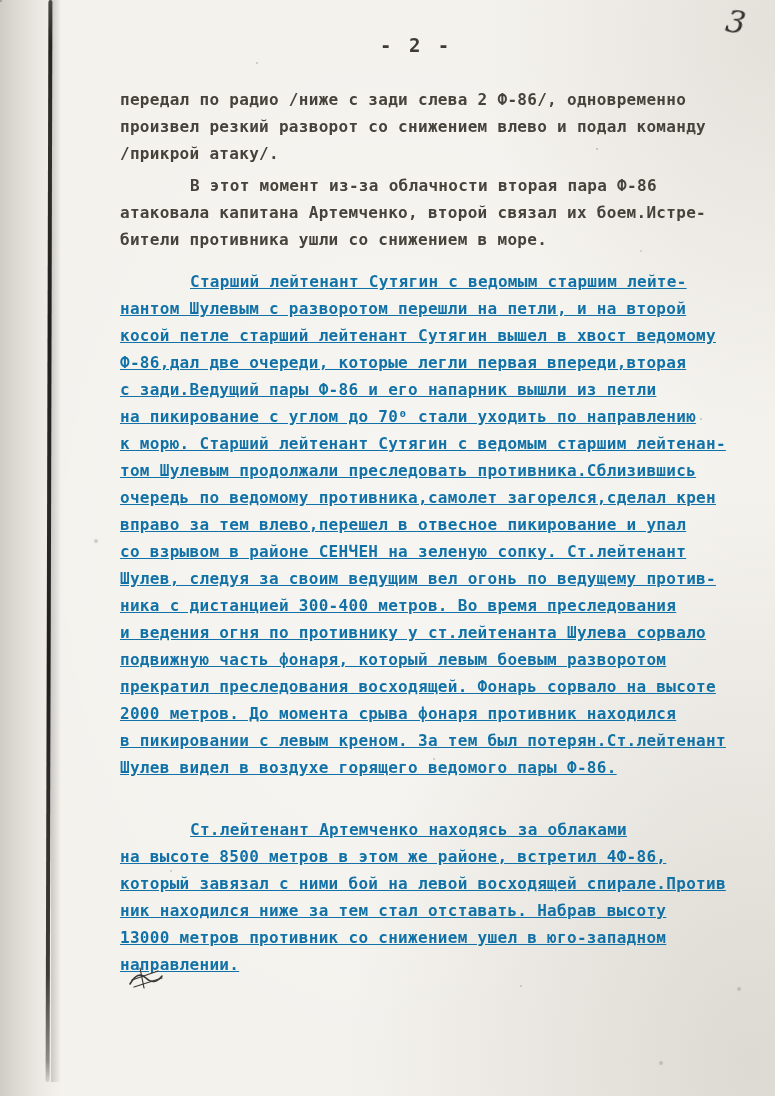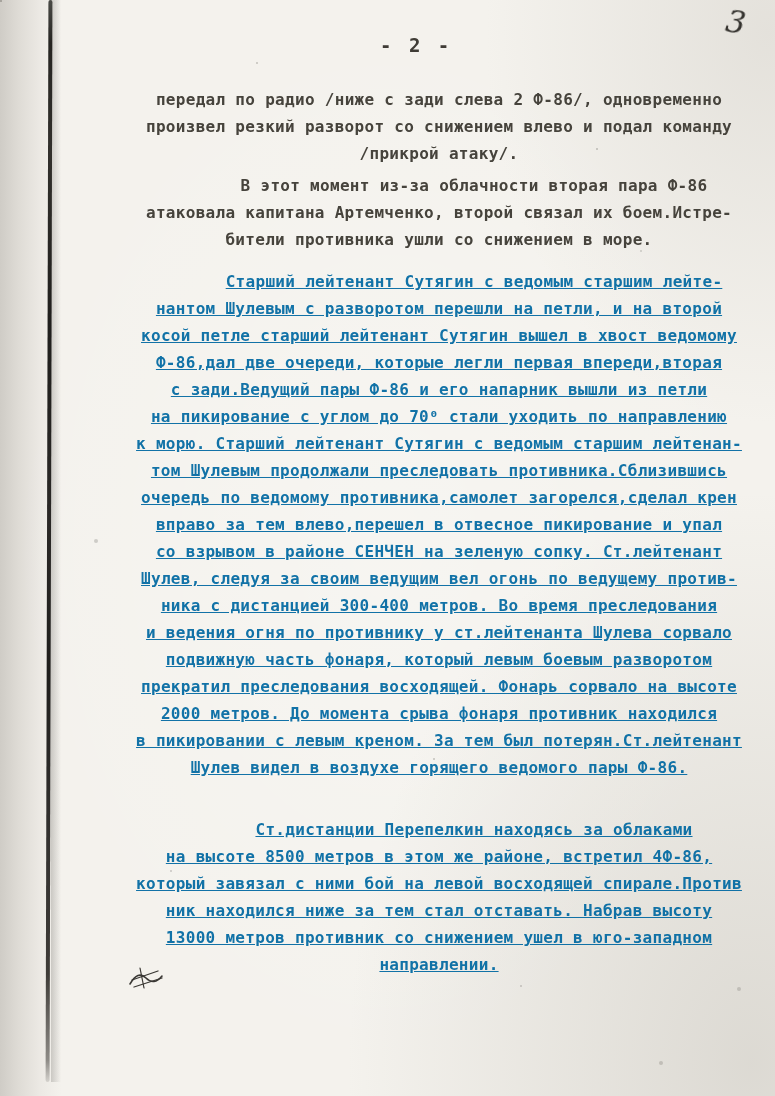--- a/index.html
+++ b/index.html
@@ -33,26 +33,25 @@
     font-size:19px;font-weight:bold;letter-spacing:3px;
     color:#3f3c36;filter:blur(.3px);
   }
   .hand-number{
     position:absolute;left:726px;top:4px;
     font-family:"DejaVu Serif",serif;font-style:italic;
     font-size:31px;color:#34322e;transform:rotate(9deg);
     filter:blur(.2px);
   }
   .para{
-    position:absolute;left:128px;width:622px;
+    position:absolute;left:120px;width:622px;
     font-size:16px;line-height:27px;letter-spacing:.3px;
     font-weight:bold;color:#47443d;
     filter:blur(.28px) contrast(1.02);
     white-space:nowrap;
-    text-align:center;
   }
   .para.faded{color:#0369a1;opacity:.93;text-decoration:underline;}
   .tline{height:27px;}
   .tline.indent{padding-left:70px;}
   .p1{top:86px;}
   .p2{top:172px;}
   .p3{top:268px;}
   .p4{top:816px;}
   .scribble{position:absolute;left:126px;top:966px;}
   .specks{
@@ -111,21 +110,21 @@
     <div class="tline">ника с дистанцией 300-400 метров. Во время преследования</div>
     <div class="tline">и ведения огня по противнику у ст.лейтенанта Шулева сорвало</div>
     <div class="tline">подвижную часть фонаря, который левым боевым разворотом</div>
     <div class="tline">прекратил преследования восходящей. Фонарь сорвало на высоте</div>
     <div class="tline">2000 метров. До момента срыва   фонаря противник находился</div>
     <div class="tline">в пикировании с левым креном. За тем был потерян.Ст.лейтенант</div>
     <div class="tline">Шулев видел в воздухе горящего ведомого пары Ф-86.</div>
   </div>
 
 <div class="para p4 faded">
-    <div class="tline indent">Ст.дистанции Перепелкин находясь за облаками</div>
+    <div class="tline indent">Ст.лейтенант Артемченко находясь за облаками</div>
     <div class="tline">на высоте 8500 метров в этом же районе, встретил 4Ф-86,</div>
     <div class="tline">который завязал с ними бой на левой восходящей спирале.Против</div>
     <div class="tline">ник находился ниже за тем стал отставать. Набрав высоту</div>
     <div class="tline">13000 метров противник со снижением ушел в юго-западном</div>
     <div class="tline">направлении.</div>
   </div>
 
 <svg class="scribble" width="44" height="26" viewBox="0 0 44 26">
   <path d="M4 18 Q 12 4 20 12 T 36 10" fill="none" stroke="#3a3834" stroke-width="1.6" stroke-linecap="round"></path>
   <path d="M6 14 L 32 5" fill="none" stroke="#3a3834" stroke-width="1.3" stroke-linecap="round"></path>

